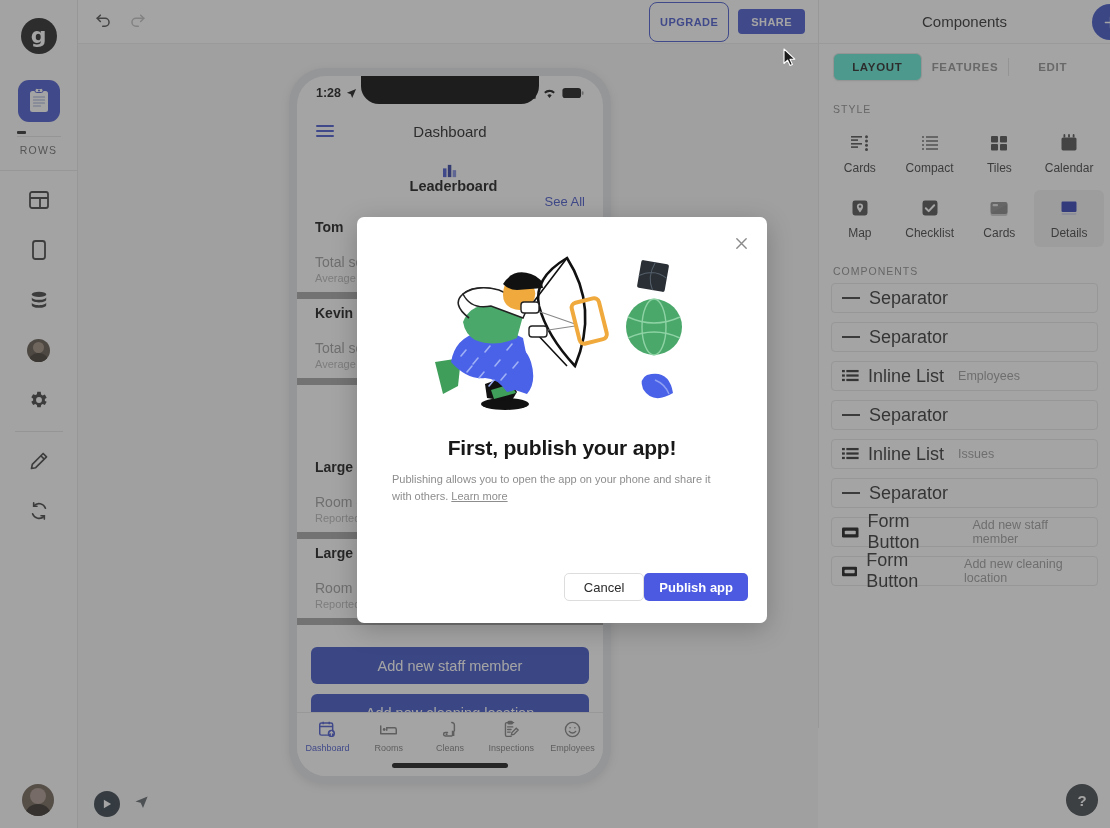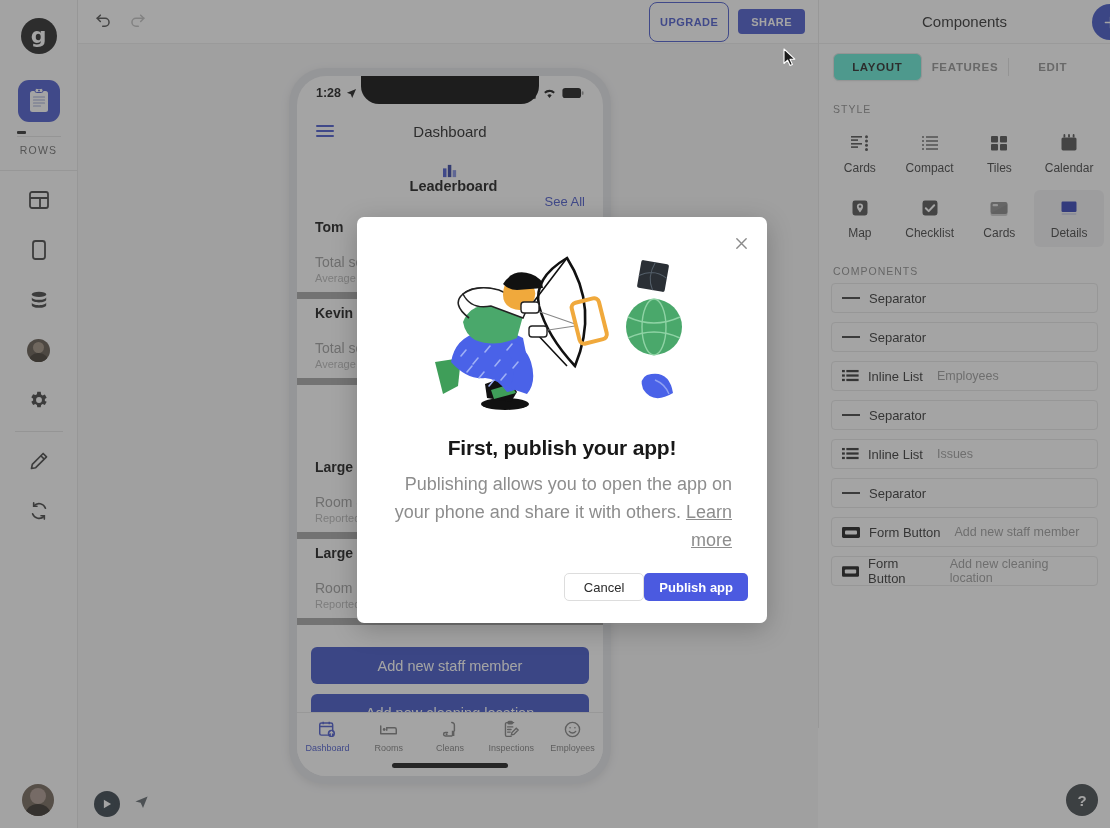--- a/index.html
+++ b/index.html
@@ -219,21 +219,21 @@
     padding: 7px 0 7px 0; border-radius: 6px;
   }
   .style-cell.selected { background: #f2f2f4; }
   .style-cell .lbl { font-size: 12px; color: #3b3b3b; }
   .comp-list { padding: 6px 12px 0 12px; }
   .comp-row {
     height: 30px; border: 1px solid #e6e6e6; border-radius: 4px;
     display: flex; align-items: center; padding: 0 10px;
     margin-bottom: 9px; background: #fff;
   }
-  .comp-row .ct { font-size: 13px; color: #2f2f2f; margin-left: 9px; }
+  .comp-row .ct { font-size: 18px; color: #2f2f2f; margin-left: 9px; }
   .comp-row .cv { font-size: 12.5px; color: #9a9a9a; margin-left: 14px; }
   .sep-dash { width: 18px; height: 2px; background: #3a3a3a; }
   .help-btn {
     position: absolute; right: 12px; bottom: 12px;
     width: 32px; height: 32px; border-radius: 50%;
     background: #3c4247; color: #fff;
     display: flex; align-items: center; justify-content: center;
     font-size: 15px; font-weight: 700;
   }
 
@@ -249,21 +249,21 @@
   .modal-close {
     position: absolute; right: 14px; top: 14px; width: 24px; height: 24px;
     display: flex; align-items: center; justify-content: center; color: #8a8a8a;
   }
   .modal-art { height: 215px; display: flex; align-items: center; justify-content: center; padding-top: 28px; }
   .modal-title {
     text-align: center; font-size: 21px; font-weight: 700; color: #181818;
     margin-top: 4px; letter-spacing: -.2px;
   }
   .modal-body {
-    text-align: right; font-size: 18px; color: #8d8d8d;
+    text-align: left; font-size: 11px; color: #8d8d8d;
     margin: 11px auto 0 auto; width: 340px; line-height: 1.55;
   }
   .modal-body a { color: #8d8d8d; }
   .modal-actions {
     position: absolute; right: 19px; bottom: 22px; display: flex; 
   }
   .btn-cancel {
     height: 28px; padding: 0 19px; border: 1px solid #dddddd; border-radius: 5px;
     background: #fff; color: #2b2b2b; font-size: 13px;
     display: flex; align-items: center;

